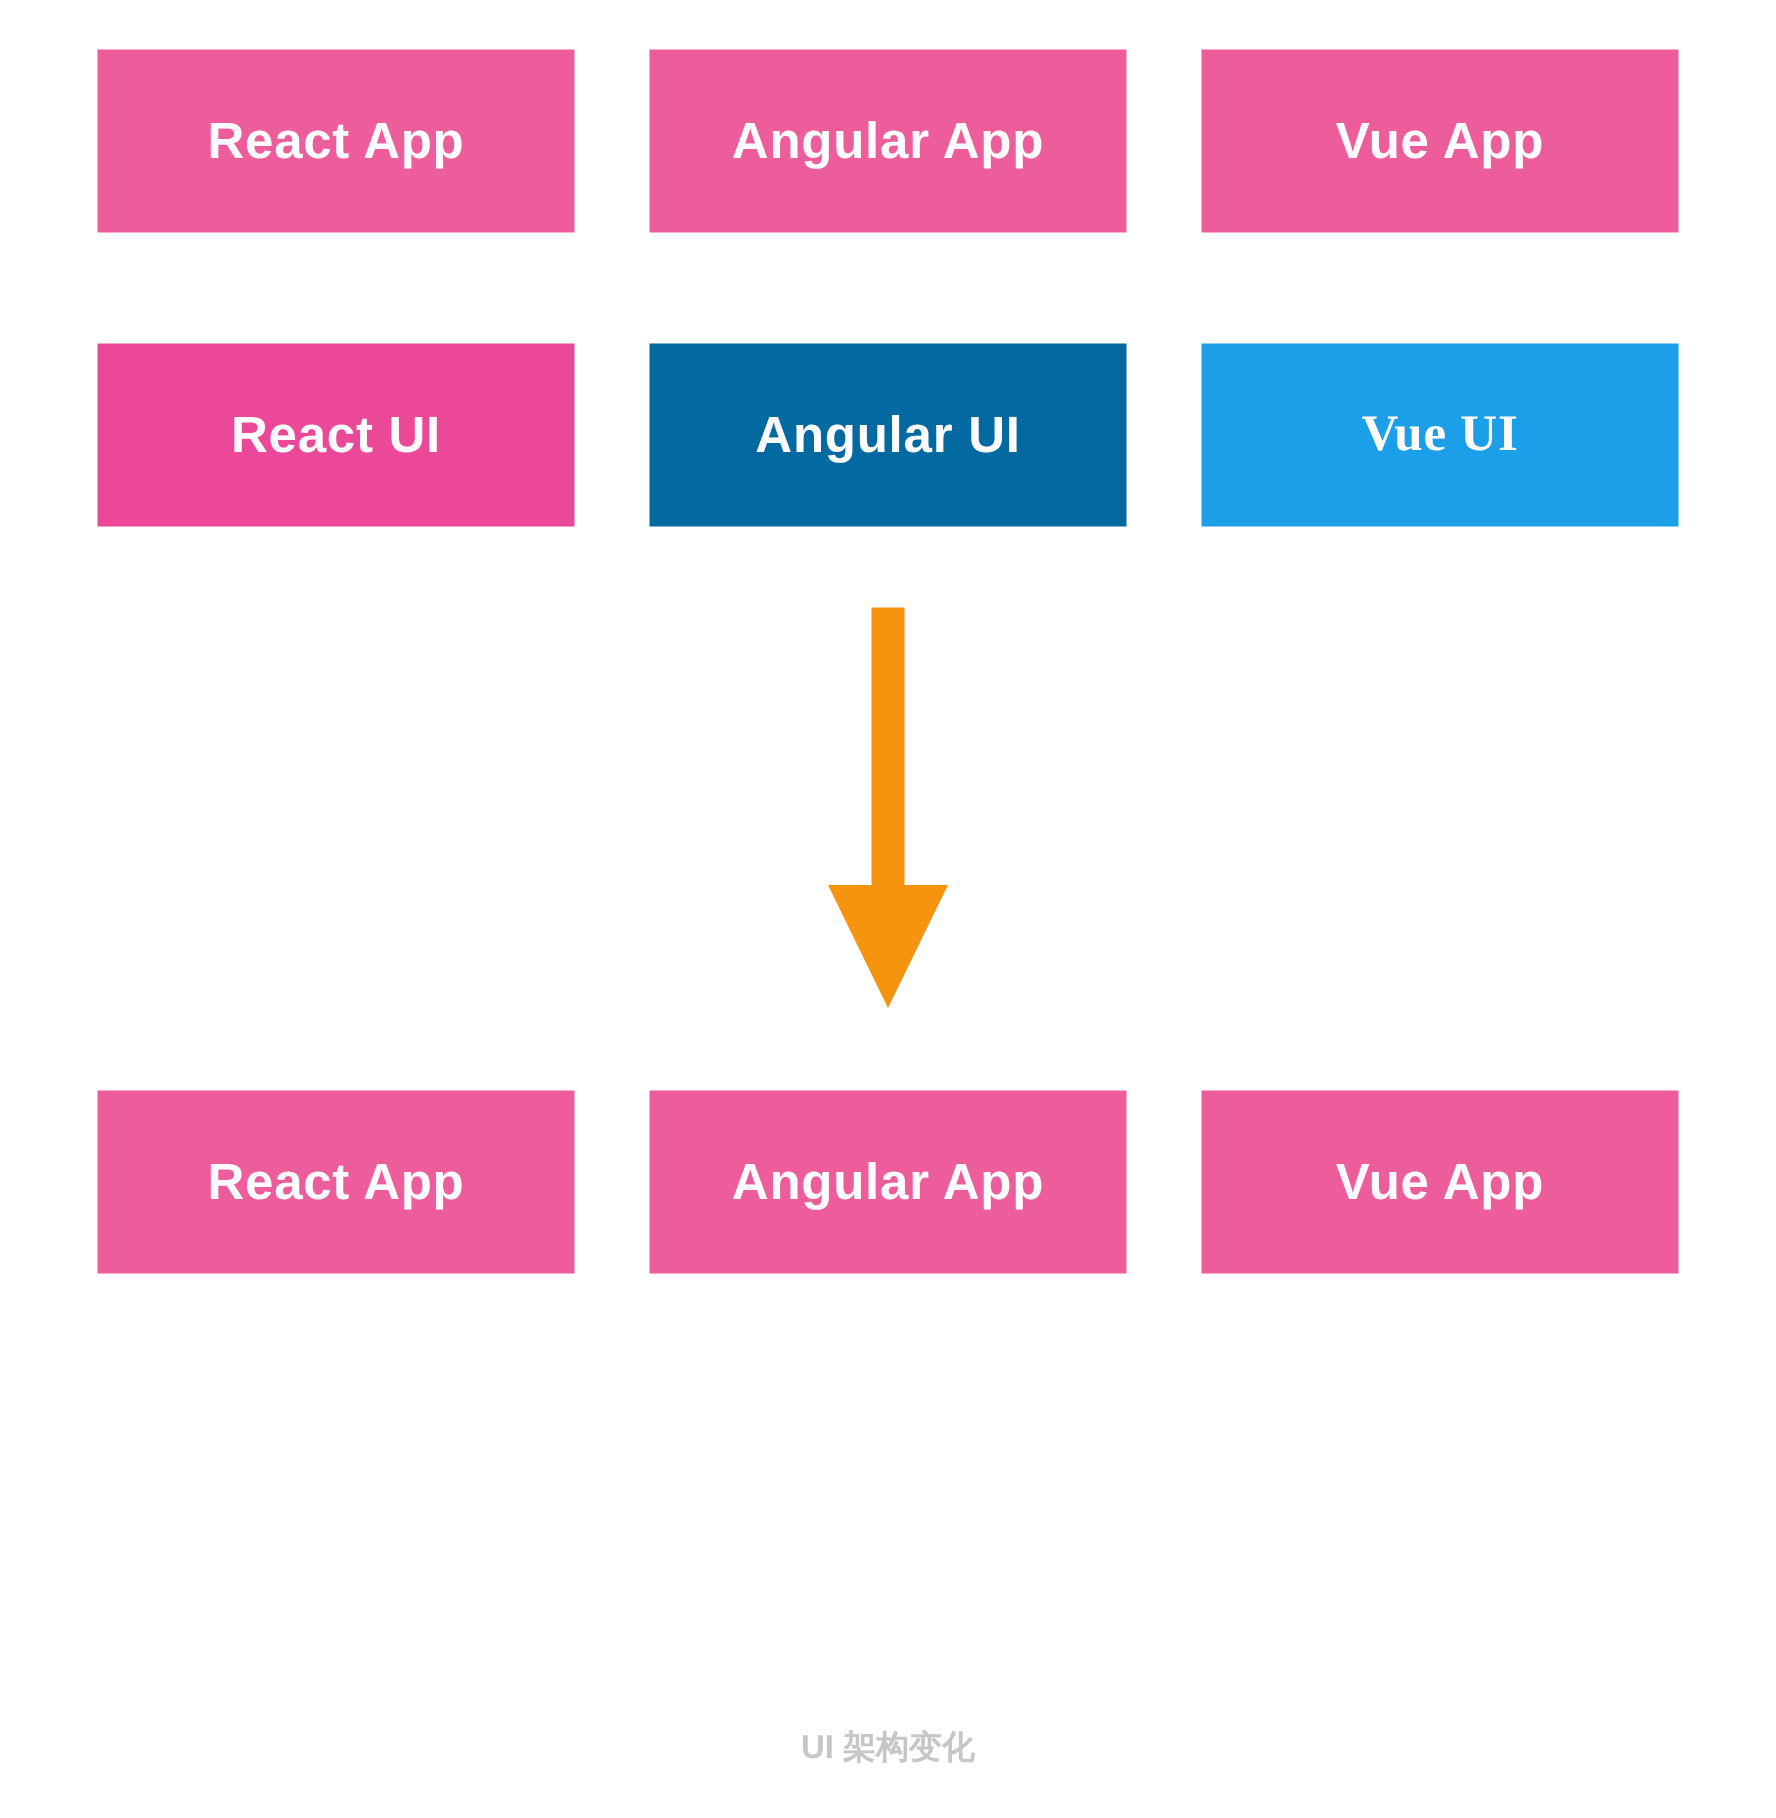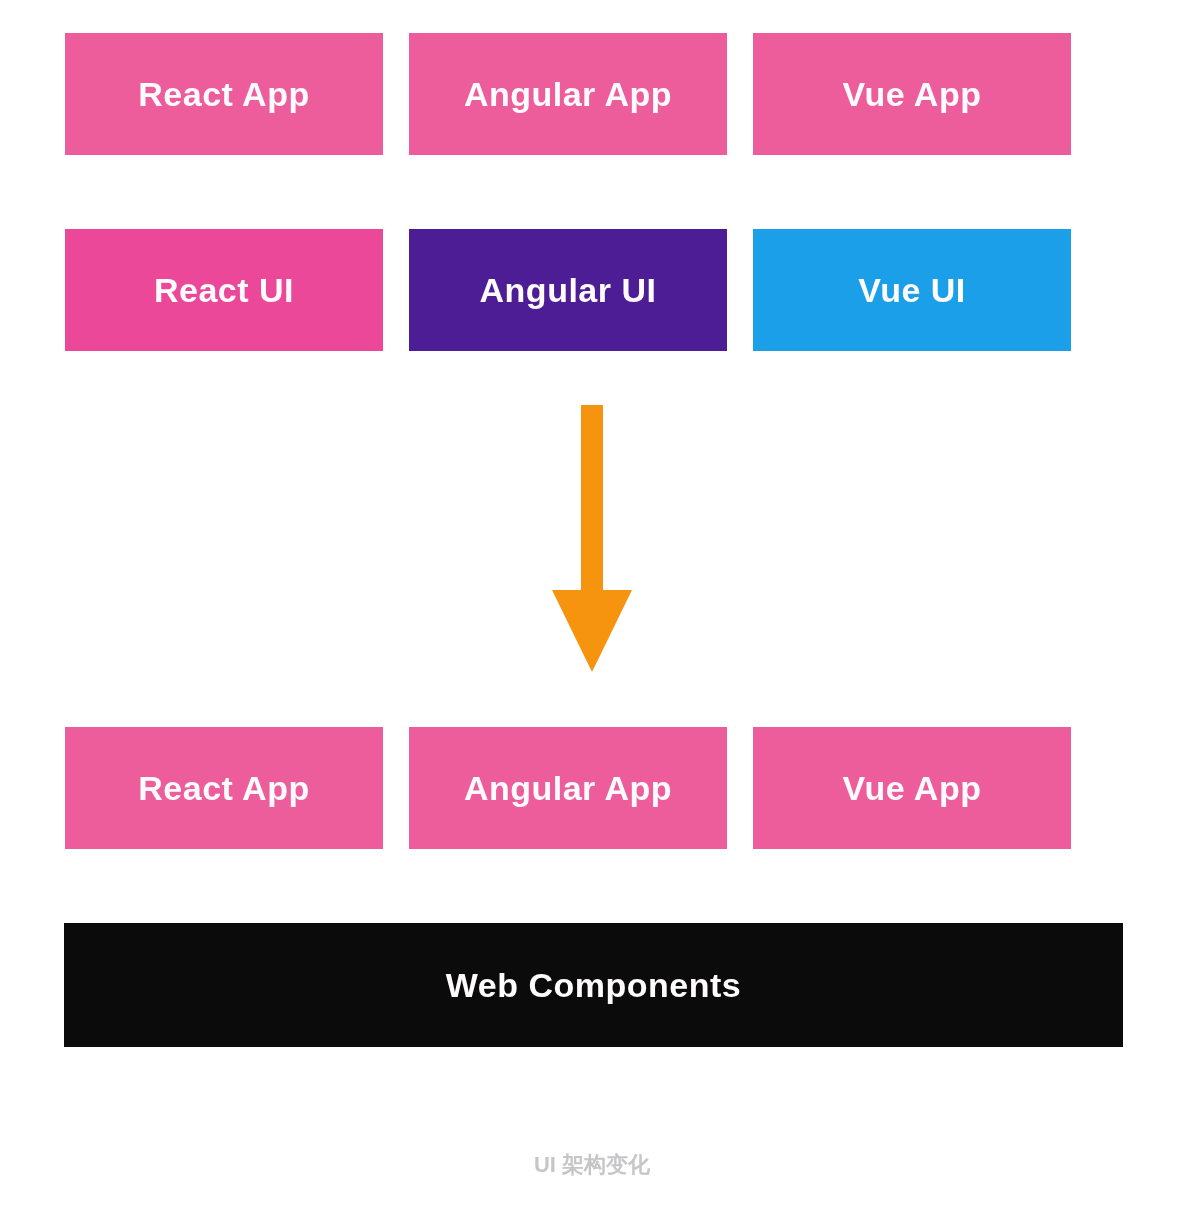--- a/index.html
+++ b/index.html
@@ -14,40 +14,41 @@
     background: #ffffff;
     font-family: "Liberation Sans", sans-serif;
     overflow: hidden;
   }
   .row {
     position: absolute;
     left: 65px;
     width: 1054px;
     display: flex;
     gap: 26px;
+    justify-content: space-between;
   }
   .row-top-apps    { top: 33px;  }
   .row-ui-libs     { top: 229px; }
   .row-bottom-apps { top: 727px; }
   .box {
     width: 318px;
     height: 122px;
     display: flex;
     align-items: center;
     justify-content: center;
     color: #fdfbfc;
     font-size: 34px;
     font-weight: 700;
     letter-spacing: 0.5px;
     box-sizing: border-box;
   }
   .pink  { background: #ED5C9B; }
   .black { background: #ec4899; }
-  .red   { background: #4c1d95; }
-  .blue  { background: #1B9FE8; }
+  .red   { background: #0369a1; }
+  .blue  { background: #1B9FE8; font-family: Liberation Serif, serif; }
   .arrow-wrap {
     position: absolute;
     left: 552px;
     top: 405px;
     width: 80px;
     height: 267px;
   }
   .arrow-shaft {
     position: absolute;
     left: 29px;
@@ -113,17 +114,16 @@
     <div class="arrow-shaft"></div>
     <div class="arrow-head"></div>
   </div>
 
   <div class="row row-bottom-apps">
     <div class="box pink">React App</div>
     <div class="box pink">Angular App</div>
     <div class="box pink">Vue App</div>
   </div>
 
-  <div class="base-bar">Web Components</div>
 
   <div class="caption">UI 架构变化</div>
 
 </div>
 
 </body></html>

